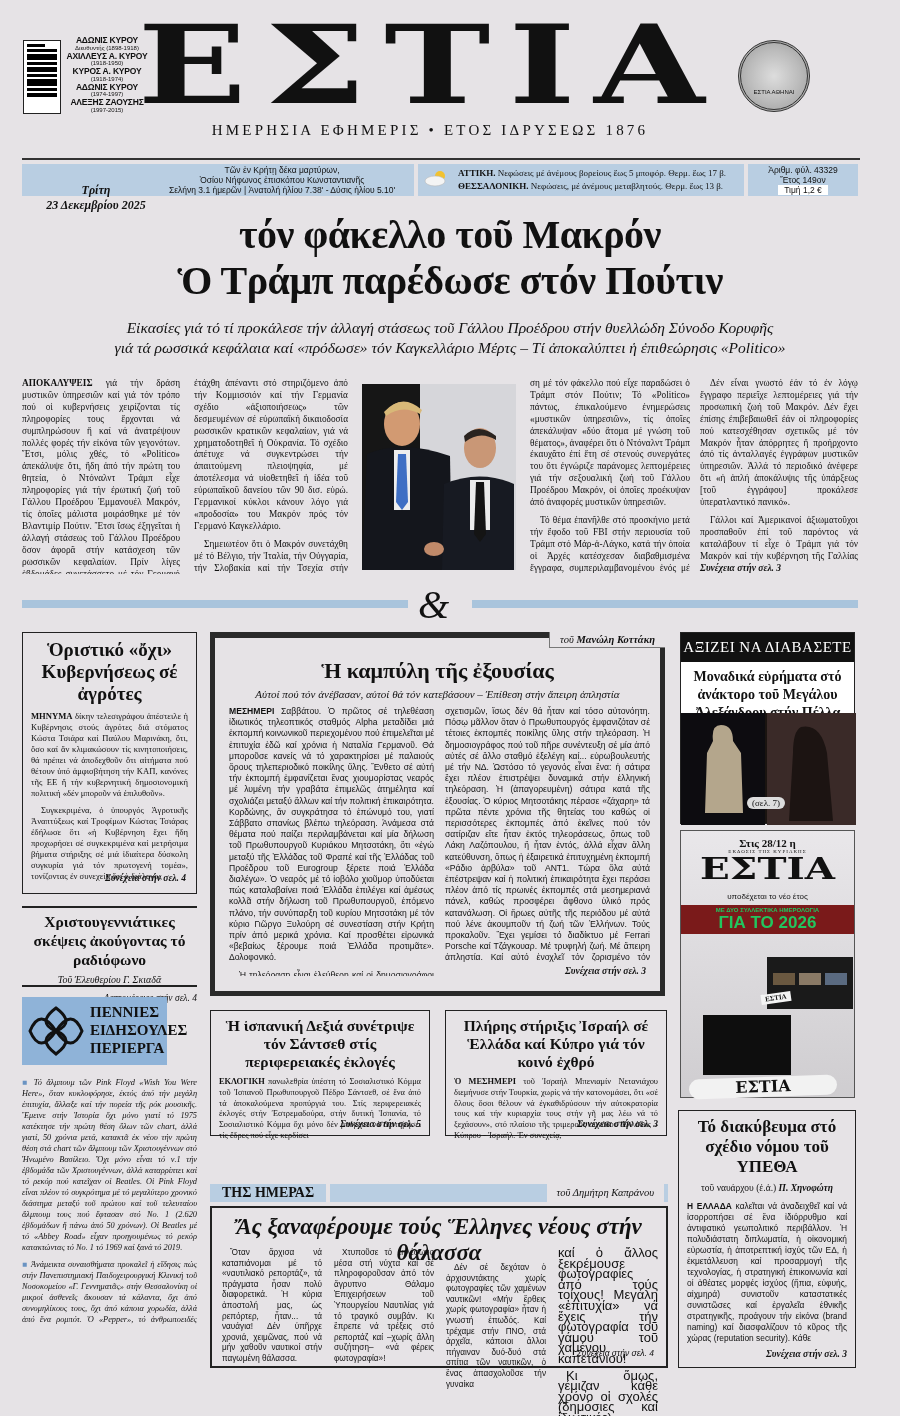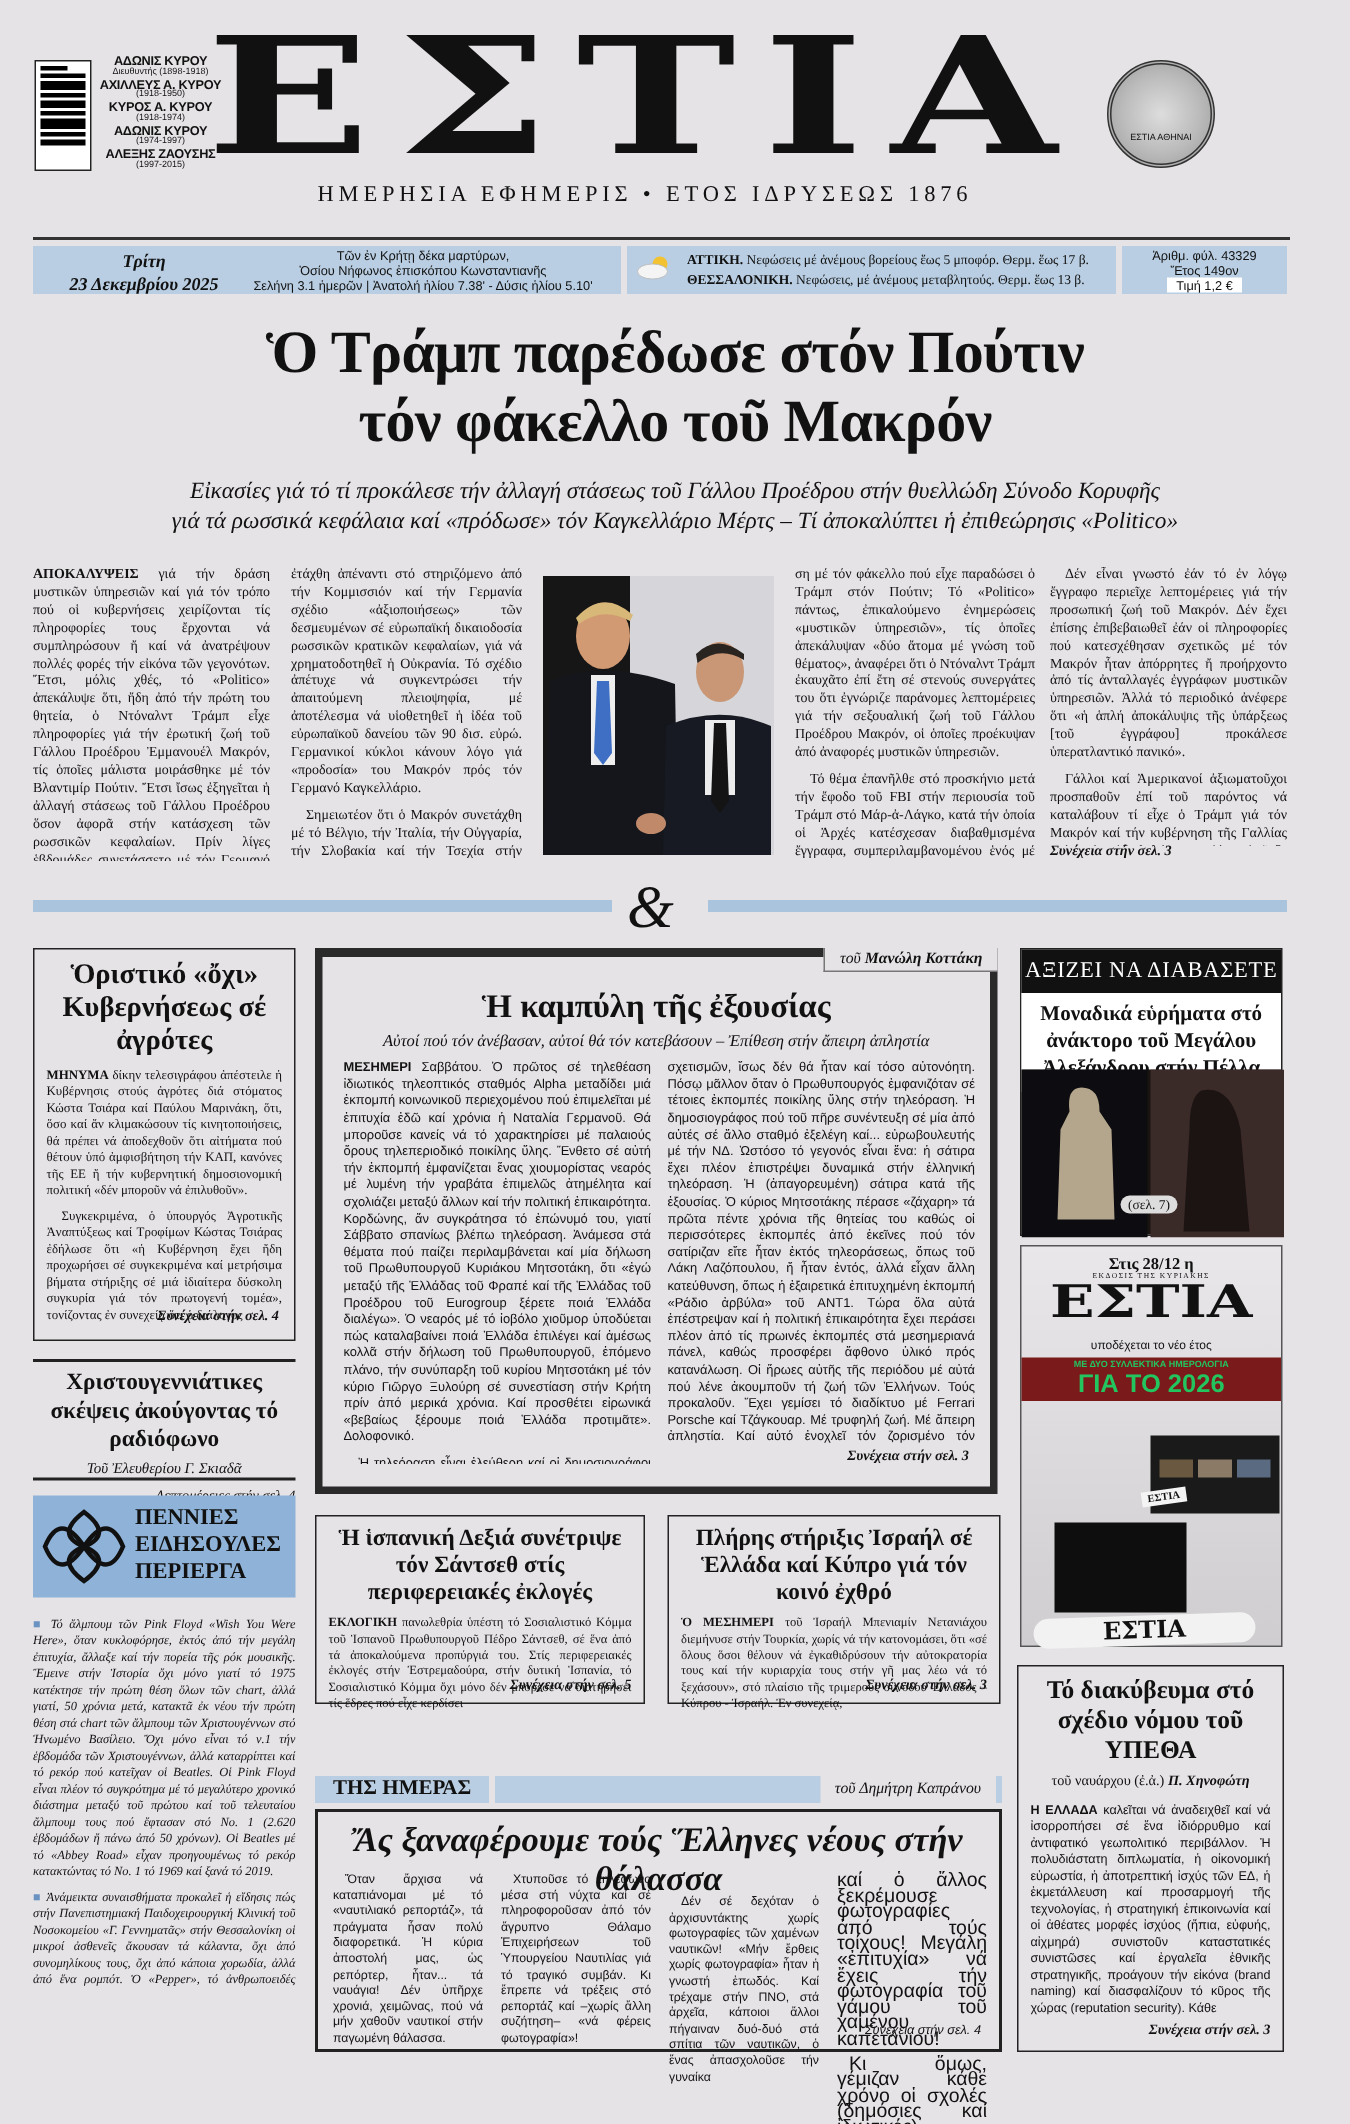--- a/index.html
+++ b/index.html
@@ -12,21 +12,21 @@
 .barcode div{height:3px;background:#000;margin-bottom:2px}
 .founders{left:62px;top:36px;width:90px;text-align:center;font-family:"Liberation Sans",sans-serif;line-height:1}
 .founders .n{font-size:8.5px;font-weight:bold;letter-spacing:-.2px}
 .founders .y{font-size:6px;margin-bottom:1px}
 .logo{left:198px;top:10px;width:465px;height:110px;font-family:"DejaVu Serif",serif;font-weight:900;font-size:108px;letter-spacing:14px;line-height:110px;text-align:center;transform:scaleX(1.32);transform-origin:center}
 .tagline{left:190px;top:122px;width:480px;text-align:center;font-size:15px;letter-spacing:3.2px}
 .seal{left:738px;top:40px;width:72px;height:72px;border-radius:50%;border:3px double #333;background:radial-gradient(circle,#ddd 0,#bbb 55%,#999 100%)}
 .seal span{position:absolute;left:0;right:0;text-align:center;font-size:6px;font-family:"Liberation Sans",sans-serif}
 .hr1{left:22px;top:158px;width:838px;height:2px;background:#333}
 .infobar{top:164px;height:32px;background:#b9cee2}
-.date{left:22px;width:148px;text-align:center;font-style:italic;font-weight:bold;font-size:12px;line-height:15px;padding-top:3px}
+.date{left:22px;width:148px;text-align:center;font-style:italic;font-weight:bold;font-size:12px;line-height:15px;padding-top:19px}
 .saint{left:150px;width:264px;text-align:center;font-family:"Liberation Sans",sans-serif;font-size:8.5px;line-height:10px;padding-top:1px}
 .weather{left:418px;width:326px;font-size:9px;line-height:13px;padding:3px 0 0 40px;background:#b9cee2}
 .weather b{font-weight:bold}
 .sun{position:absolute;left:6px;top:5px;width:28px;height:18px}
 .issue{left:748px;width:110px;text-align:center;font-family:"Liberation Sans",sans-serif;font-size:8.5px;line-height:10px;padding-top:1px}
 .price{display:inline-block;background:#fff;padding:0 6px}
 
 .h1{left:0;width:900px;top:212px;text-align:center;font-size:40px;font-weight:bold;line-height:46px;letter-spacing:-.5px}
 .sub{left:0;width:900px;top:318px;text-align:center;font-style:italic;font-size:15.5px;line-height:20px}
 .col{font-size:9.3px;line-height:11.9px}
@@ -100,22 +100,22 @@
   <div><b>ΑΤΤΙΚΗ.</b> <span>Νεφώσεις μέ ἀνέμους βορείους ἕως 5 μποφόρ. Θερμ. ἕως 17 β.</span></div>
   <div><b>ΘΕΣΣΑΛΟΝΙΚΗ.</b> <span>Νεφώσεις, μέ ἀνέμους μεταβλητούς. Θερμ. ἕως 13 β.</span></div>
 </div>
 <div class="abs infobar issue">
   <div>Ἀριθμ. φύλ. 43329</div>
   <div>Ἔτος 149ον</div>
   <div><span class="price">Τιμή 1,2 €</span></div>
 </div>
 
 <div class="abs h1">
+  <div>τόν φάκελλο τοῦ Μακρόν</div>
   <div>Ὁ Τράμπ παρέδωσε στόν Πούτιν</div>
-  <div>τόν φάκελλο τοῦ Μακρόν</div>
 </div>
 <div class="abs sub">
   <div>Εἰκασίες γιά τό τί προκάλεσε τήν ἀλλαγή στάσεως τοῦ Γάλλου Προέδρου στήν θυελλώδη Σύνοδο Κορυφῆς</div>
   <div>γιά τά ρωσσικά κεφάλαια καί «πρόδωσε» τόν Καγκελλάριο Μέρτς – Τί ἀποκαλύπτει ἡ ἐπιθεώρησις «Politico»</div>
 </div>
 
 <div class="abs col just" style="left:22px;top:378px;width:158px;height:196px;overflow:hidden">
   <p class="first"><span class="lead">ΑΠΟΚΑΛΥΨΕΙΣ</span> <span>γιά τήν δράση μυστικῶν ὑπηρεσιῶν καί γιά τόν τρόπο πού οἱ κυβερνήσεις χειρίζονται τίς πληροφορίες τους ἔρχονται νά συμπληρώσουν ἤ καί νά ἀνατρέψουν πολλές φορές τήν εἰκόνα τῶν γεγονότων. Ἔτσι, μόλις χθές, τό «Politico» ἀπεκάλυψε ὅτι, ἤδη ἀπό τήν πρώτη του θητεία, ὁ Ντόναλντ Τράμπ εἶχε πληροφορίες γιά τήν ἐρωτική ζωή τοῦ Γάλλου Προέδρου Ἐμμανουέλ Μακρόν, τίς ὁποῖες μάλιστα μοιράσθηκε μέ τόν Βλαντιμίρ Πούτιν. Ἔτσι ἴσως ἐξηγεῖται ἡ ἀλλαγή στάσεως τοῦ Γάλλου Προέδρου ὅσον ἀφορᾶ στήν κατάσχεση τῶν ρωσσικῶν κεφαλαίων. Πρίν λίγες ἑβδομάδες συνετάσσετο μέ τόν Γερμανό Καγκελλάριο Μέρτς στήν «σκληρή γραμμή», ἀλλά τώρα, σέ μιά θυελλώδη συνεδρίαση τοῦ Εὐρωπαϊκοῦ Συμβουλίου,</span></p>
 </div>
 <div class="abs col just" style="left:194px;top:378px;width:154px;height:196px;overflow:hidden">
@@ -164,21 +164,21 @@
 </div>
 
 <div class="abs" style="left:22px;top:906px;width:175px;height:2px;background:#222"></div>
 <div class="abs" style="left:22px;top:912px;width:175px;text-align:center">
   <div style="font-weight:bold;font-size:15.5px;line-height:19px">Χριστουγεννιάτικες σκέψεις ἀκούγοντας τό ραδιόφωνο</div>
   <div style="font-size:10px;font-style:italic;margin-top:5px">Τοῦ Ἐλευθερίου Γ. Σκιαδᾶ</div>
   <div style="font-size:9.5px;font-style:italic;text-align:right;margin-top:8px">Λεπτομέρειες στήν σελ. 4</div>
 </div>
 <div class="abs" style="left:22px;top:985px;width:175px;height:2px;background:#222"></div>
 
-<div class="abs penn" style="left:22px;top:997px;width:175px;height:68px">
+<div class="abs penn" style="left:22px;top:997px;width:145px;height:68px">
   <svg class="abs" style="left:6px;top:8px" width="56" height="52" viewBox="0 0 56 52">
     <g fill="none" stroke="#111" stroke-width="3">
       <path d="M28 26 Q12 2 2 26 Q12 50 28 26 Z"></path>
         <path d="M28 26 Q44 2 54 26 Q44 50 28 26 Z"></path>
       <path d="M28 26 Q8 18 28 3 Q48 18 28 26 Z"></path>
         <path d="M28 26 Q8 34 28 49 Q48 34 28 26 Z"></path>
     </g>
   </svg>
   <div class="abs" style="left:68px;top:6px;font-weight:bold;font-size:15px;line-height:18px">
     <div>ΠΕΝΝΙΕΣ</div>

